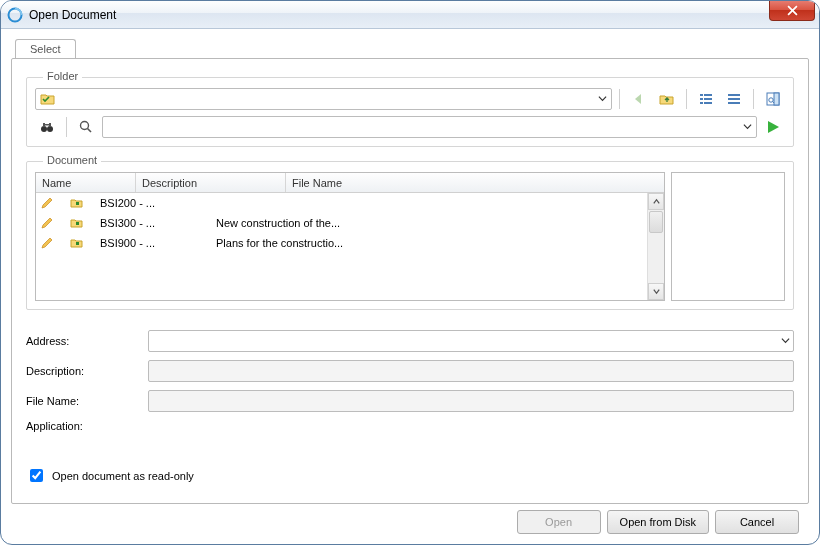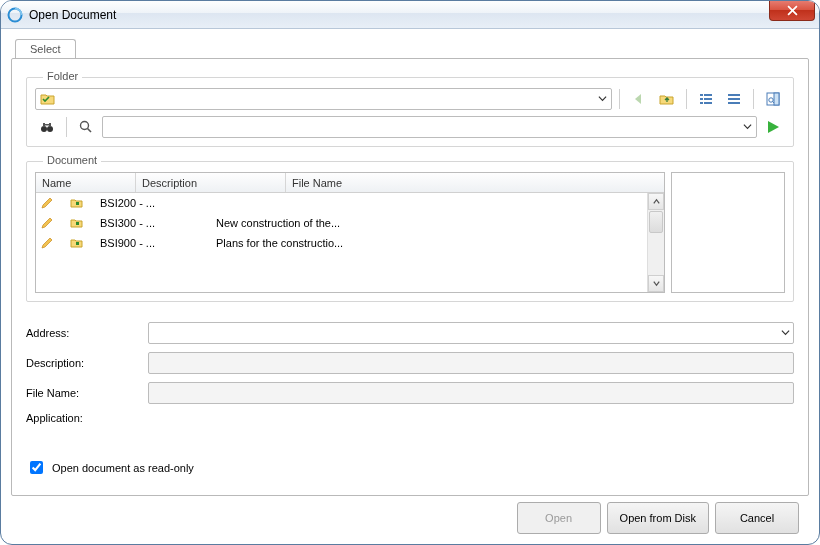--- a/index.html
+++ b/index.html
@@ -230,21 +230,21 @@
     display: flex; align-items: center; gap: 6px;
     margin-top: 26px;
   }
   .checkbox-row input { width: 13px; height: 13px; }
   .button-row {
     display: flex; justify-content: flex-end;
     gap: 6px;
     padding: 6px 10px 4px 10px;
   }
   .btn {
-    min-width: 84px; height: 32px;
+    min-width: 84px; height: 24px;
     border: 1px solid #acacac;
     border-radius: 3px;
     background: linear-gradient(to bottom, #f5f5f5, #e1e1e1);
     font-size: 11px;
     cursor: pointer;
     padding: 0 12px;
   }
   .btn.disabled {
     color: #9a9a9a;
     cursor: default;

